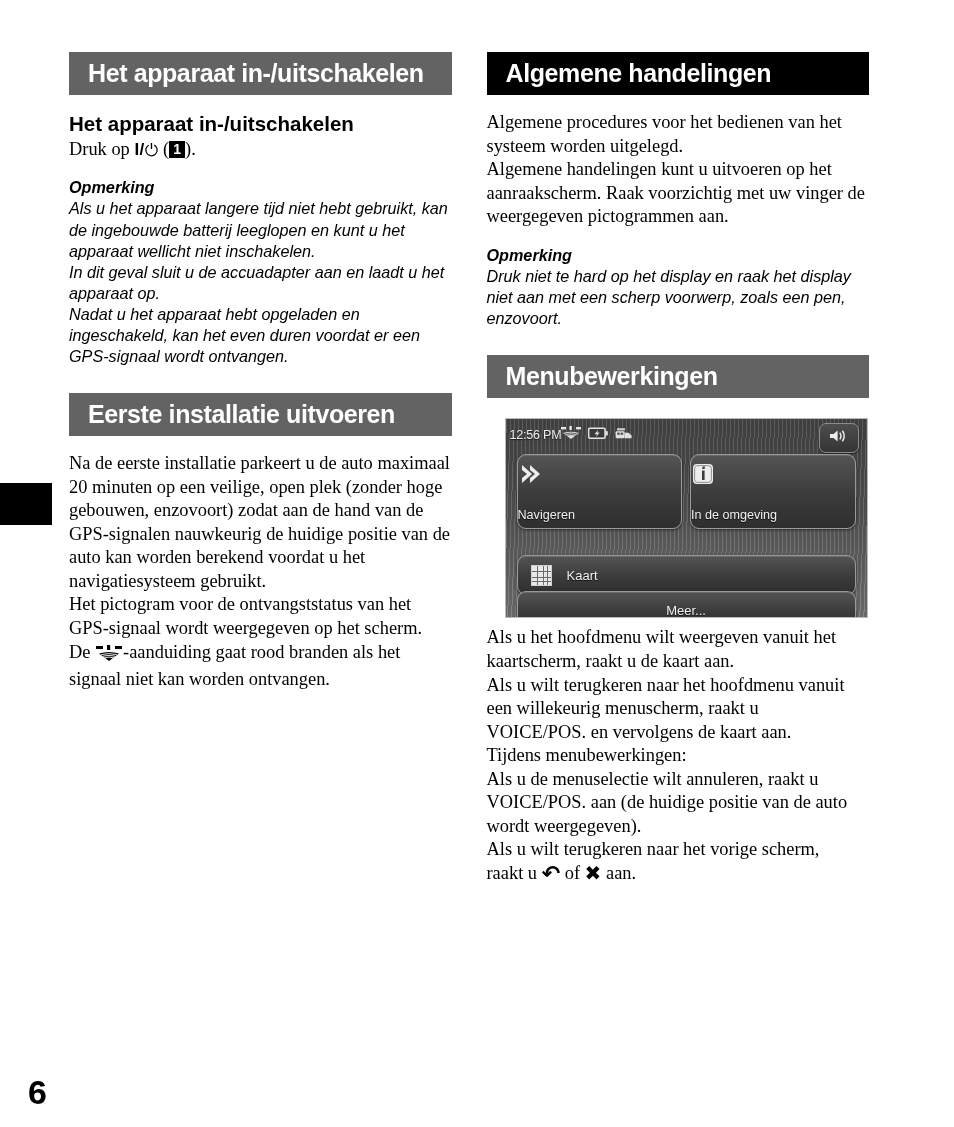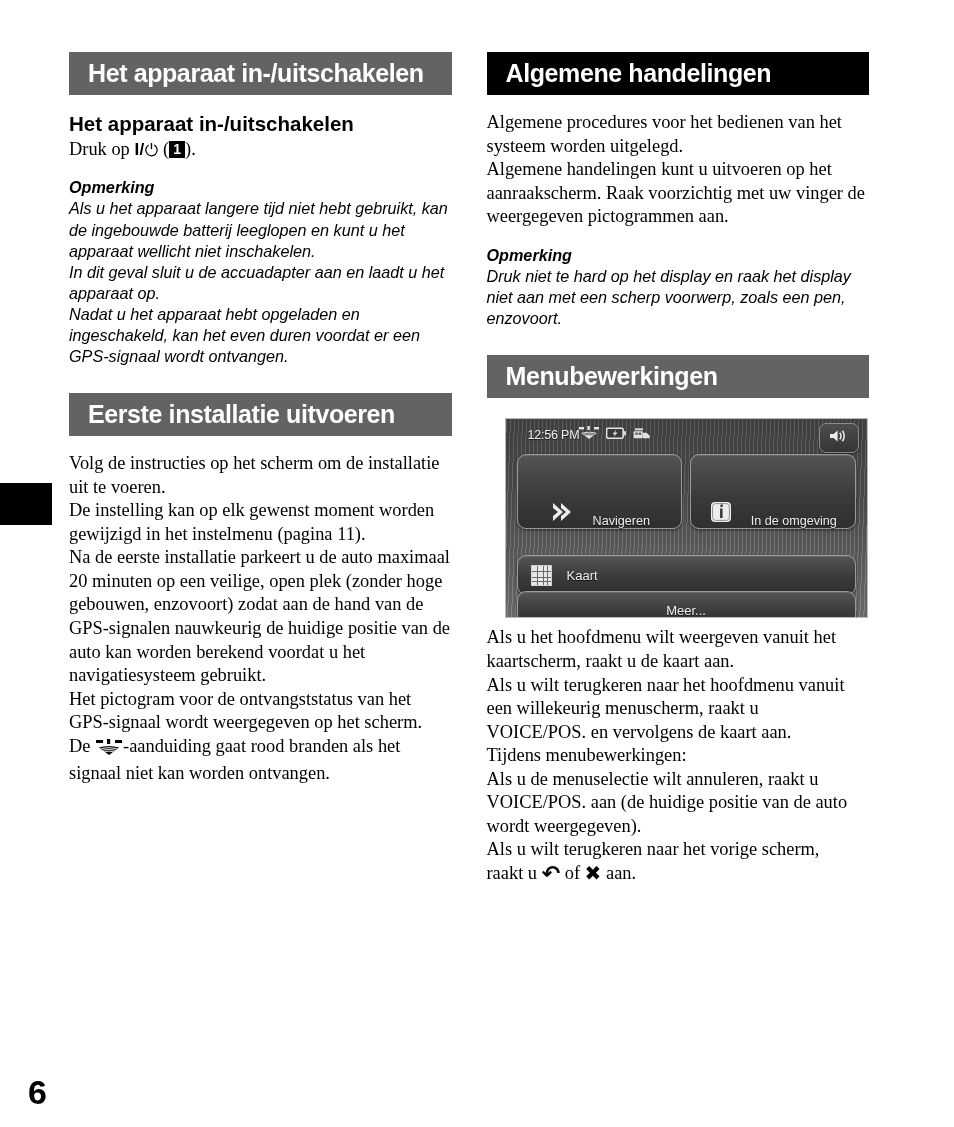--- a/index.html
+++ b/index.html
@@ -166,21 +166,21 @@
         rgba(0,0,0,0.12) 4px),
       radial-gradient(ellipse 300% 130% at 50% 115%,
         #8d8d8d 0%, #6d6d6d 28%, #575757 55%, #4a4a4a 80%, #454545 100%);
   }
   .status-bar {
     position: absolute;
     top: 5px; left: 0; right: 0;
     height: 22px;
     display: flex;
     align-items: center;
-    padding: 0 22px;
+    padding: 0 4px;
   }
   .clock {
     font-family: "Liberation Sans", sans-serif;
     font-size: 12.5px;
     color: #efefef;
     letter-spacing: -0.2px;
     text-shadow: 0 1px 1px rgba(0,0,0,.7);
   }
   .status-icons { display: flex; align-items: center; gap: 7px; }
   .sicon { display: block; }
@@ -201,21 +201,22 @@
     gap: 8px;
   }
   .tile {
     flex: 1;
     height: 75px;
     border-radius: 9px;
     background: linear-gradient(180deg,#545454 0%,#3b3b3b 55%,#2f2f2f 100%);
     border: 1px solid #9a9a9a;
     box-shadow: inset 0 1px 0 rgba(255,255,255,.12), 0 1px 3px rgba(0,0,0,.55);
     display: flex;
-    align-items: flex-end;
+    flex-direction: column;
+    align-items: flex-start;
     justify-content: center;
     gap: 18px;
   }
   .tile-label {
     font-family: "Liberation Sans", sans-serif;
     font-size: 12.6px;
     color: #f0f0f0;
     text-shadow: 0 1px 1px rgba(0,0,0,.8);
     white-space: nowrap;
   }
@@ -289,22 +290,20 @@
 
     <div class="note">
       <span class="note-title">Opmerking</span>
       <span class="note-body" style="white-space: pre-line;">Als u het apparaat langere tijd niet hebt gebruikt, kan de ingebouwde batterij leeglopen en kunt u het apparaat wellicht niet inschakelen.
 In dit geval sluit u de accuadapter aan en laadt u het apparaat op.
 Nadat u het apparaat hebt opgeladen en ingeschakeld, kan het even duren voordat er een GPS-signaal wordt ontvangen.</span>
     </div>
 
     <h2 class="banner gray" style="margin-top:26px;">Eerste installatie uitvoeren</h2>
 
-    <p class="body-text after-banner" style="white-space: pre-line;">Volg de instructies op het scherm om de installatie uit te voeren.
-De instelling kan op elk gewenst moment worden gewijzigd in het instelmenu (pagina 11).</p>
 
 
     <p class="body-text after-banner">Na de eerste installatie parkeert u de auto maximaal 20 minuten op een veilige, open plek (zonder hoge gebouwen, enzovoort) zodat aan de hand van de GPS-signalen nauwkeurig de huidige positie van de auto kan worden berekend voordat u het navigatiesysteem gebruikt.</p>
 
     <p class="body-text gap-para">
       <span style="white-space: pre-line;">Het pictogram voor de ontvangststatus van het GPS-signaal wordt weergegeven op het scherm.
 De </span><span class="gps-inline">
         <svg width="26" height="17" viewBox="0 0 26 17" aria-hidden="true">
           <rect x="0" y="1" width="7" height="3" fill="#000"></rect>
           <rect x="19" y="1" width="7" height="3" fill="#000"></rect>

